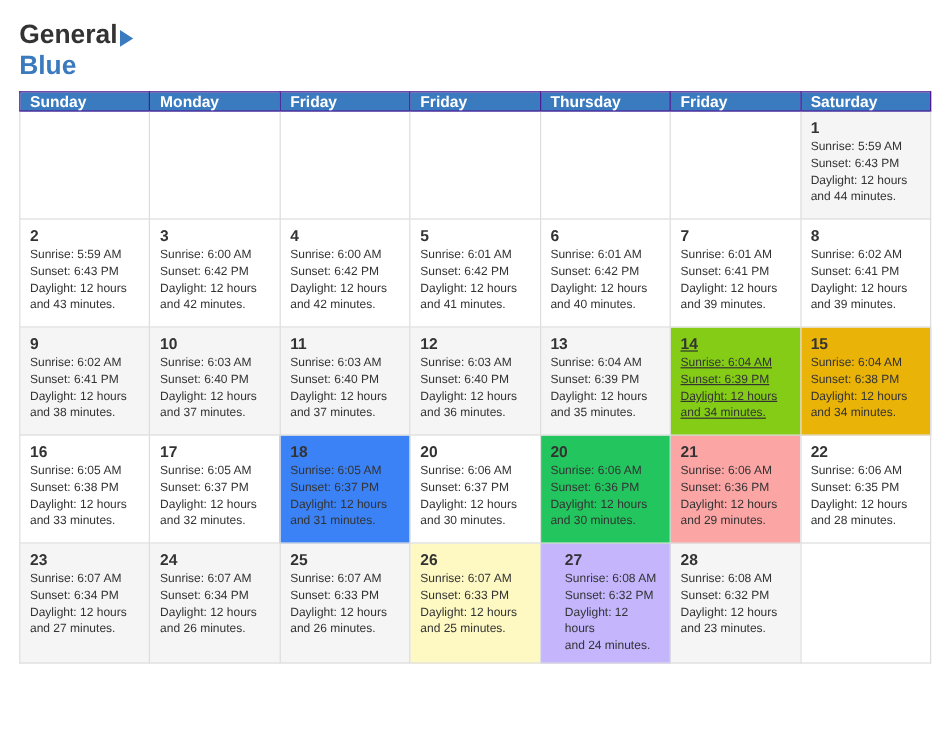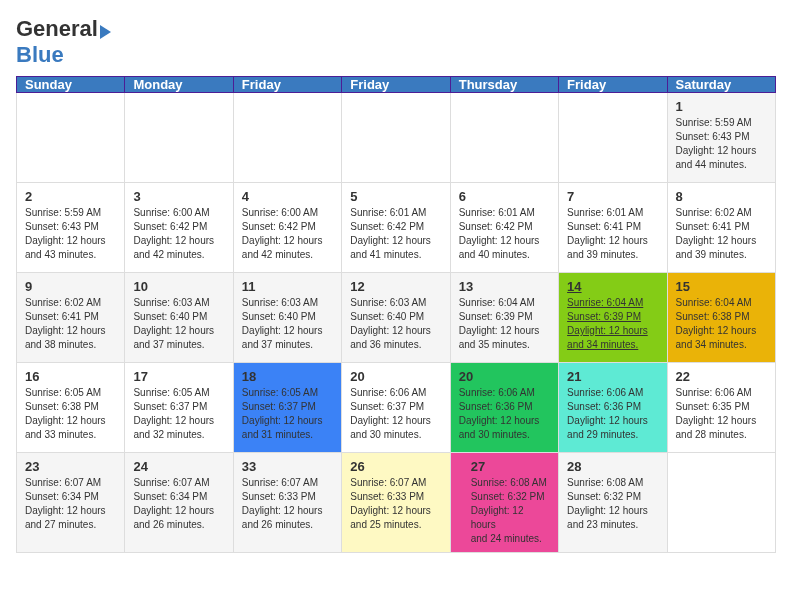--- a/index.html
+++ b/index.html
@@ -252,21 +252,21 @@
 Daylight: 12 hours
 and 30 minutes.</div>
         </td>
         <td style="background-color: #22c55e;">
           <div class="day-num">20</div>
           <div class="day-info" style="white-space: pre-line;">Sunrise: 6:06 AM
 Sunset: 6:36 PM
 Daylight: 12 hours
 and 30 minutes.</div>
         </td>
-        <td style="background-color: #5eead4;">
+        <td style="background-color: #fca5a5;">
           <div class="day-num">21</div>
           <div class="day-info" style="white-space: pre-line;">Sunrise: 6:06 AM
 Sunset: 6:36 PM
 Daylight: 12 hours
 and 29 minutes.</div>
         </td>
         <td style="background-color: rgb(255, 255, 255);">
           <div class="day-num">22</div>
           <div class="day-info" style="white-space: pre-line;">Sunrise: 6:06 AM
 Sunset: 6:35 PM
@@ -283,34 +283,34 @@
 and 27 minutes.</div>
         </td>
         <td style="background-color: rgb(245, 245, 245);">
           <div class="day-num">24</div>
           <div class="day-info" style="white-space: pre-line;">Sunrise: 6:07 AM
 Sunset: 6:34 PM
 Daylight: 12 hours
 and 26 minutes.</div>
         </td>
         <td style="background-color: rgb(245, 245, 245);">
-          <div class="day-num">33</div>
+          <div class="day-num">25</div>
           <div class="day-info" style="white-space: pre-line;">Sunrise: 6:07 AM
 Sunset: 6:33 PM
 Daylight: 12 hours
 and 26 minutes.</div>
         </td>
         <td style="background-color: #fef9c3;">
           <div class="day-num">26</div>
           <div class="day-info" style="white-space: pre-line;">Sunrise: 6:07 AM
 Sunset: 6:33 PM
 Daylight: 12 hours
 and 25 minutes.</div>
         </td>
-        <td style="background-color: #ec4899; padding-left: 20px;">
+        <td style="background-color: #c4b5fd; padding-left: 20px;">
           <div class="day-num">27</div>
           <div class="day-info" style="white-space: pre-line;">Sunrise: 6:08 AM
 Sunset: 6:32 PM
 Daylight: 12 hours
 and 24 minutes.</div>
         </td>
         <td style="background-color: rgb(245, 245, 245);">
           <div class="day-num">28</div>
           <div class="day-info" style="white-space: pre-line;">Sunrise: 6:08 AM
 Sunset: 6:32 PM

